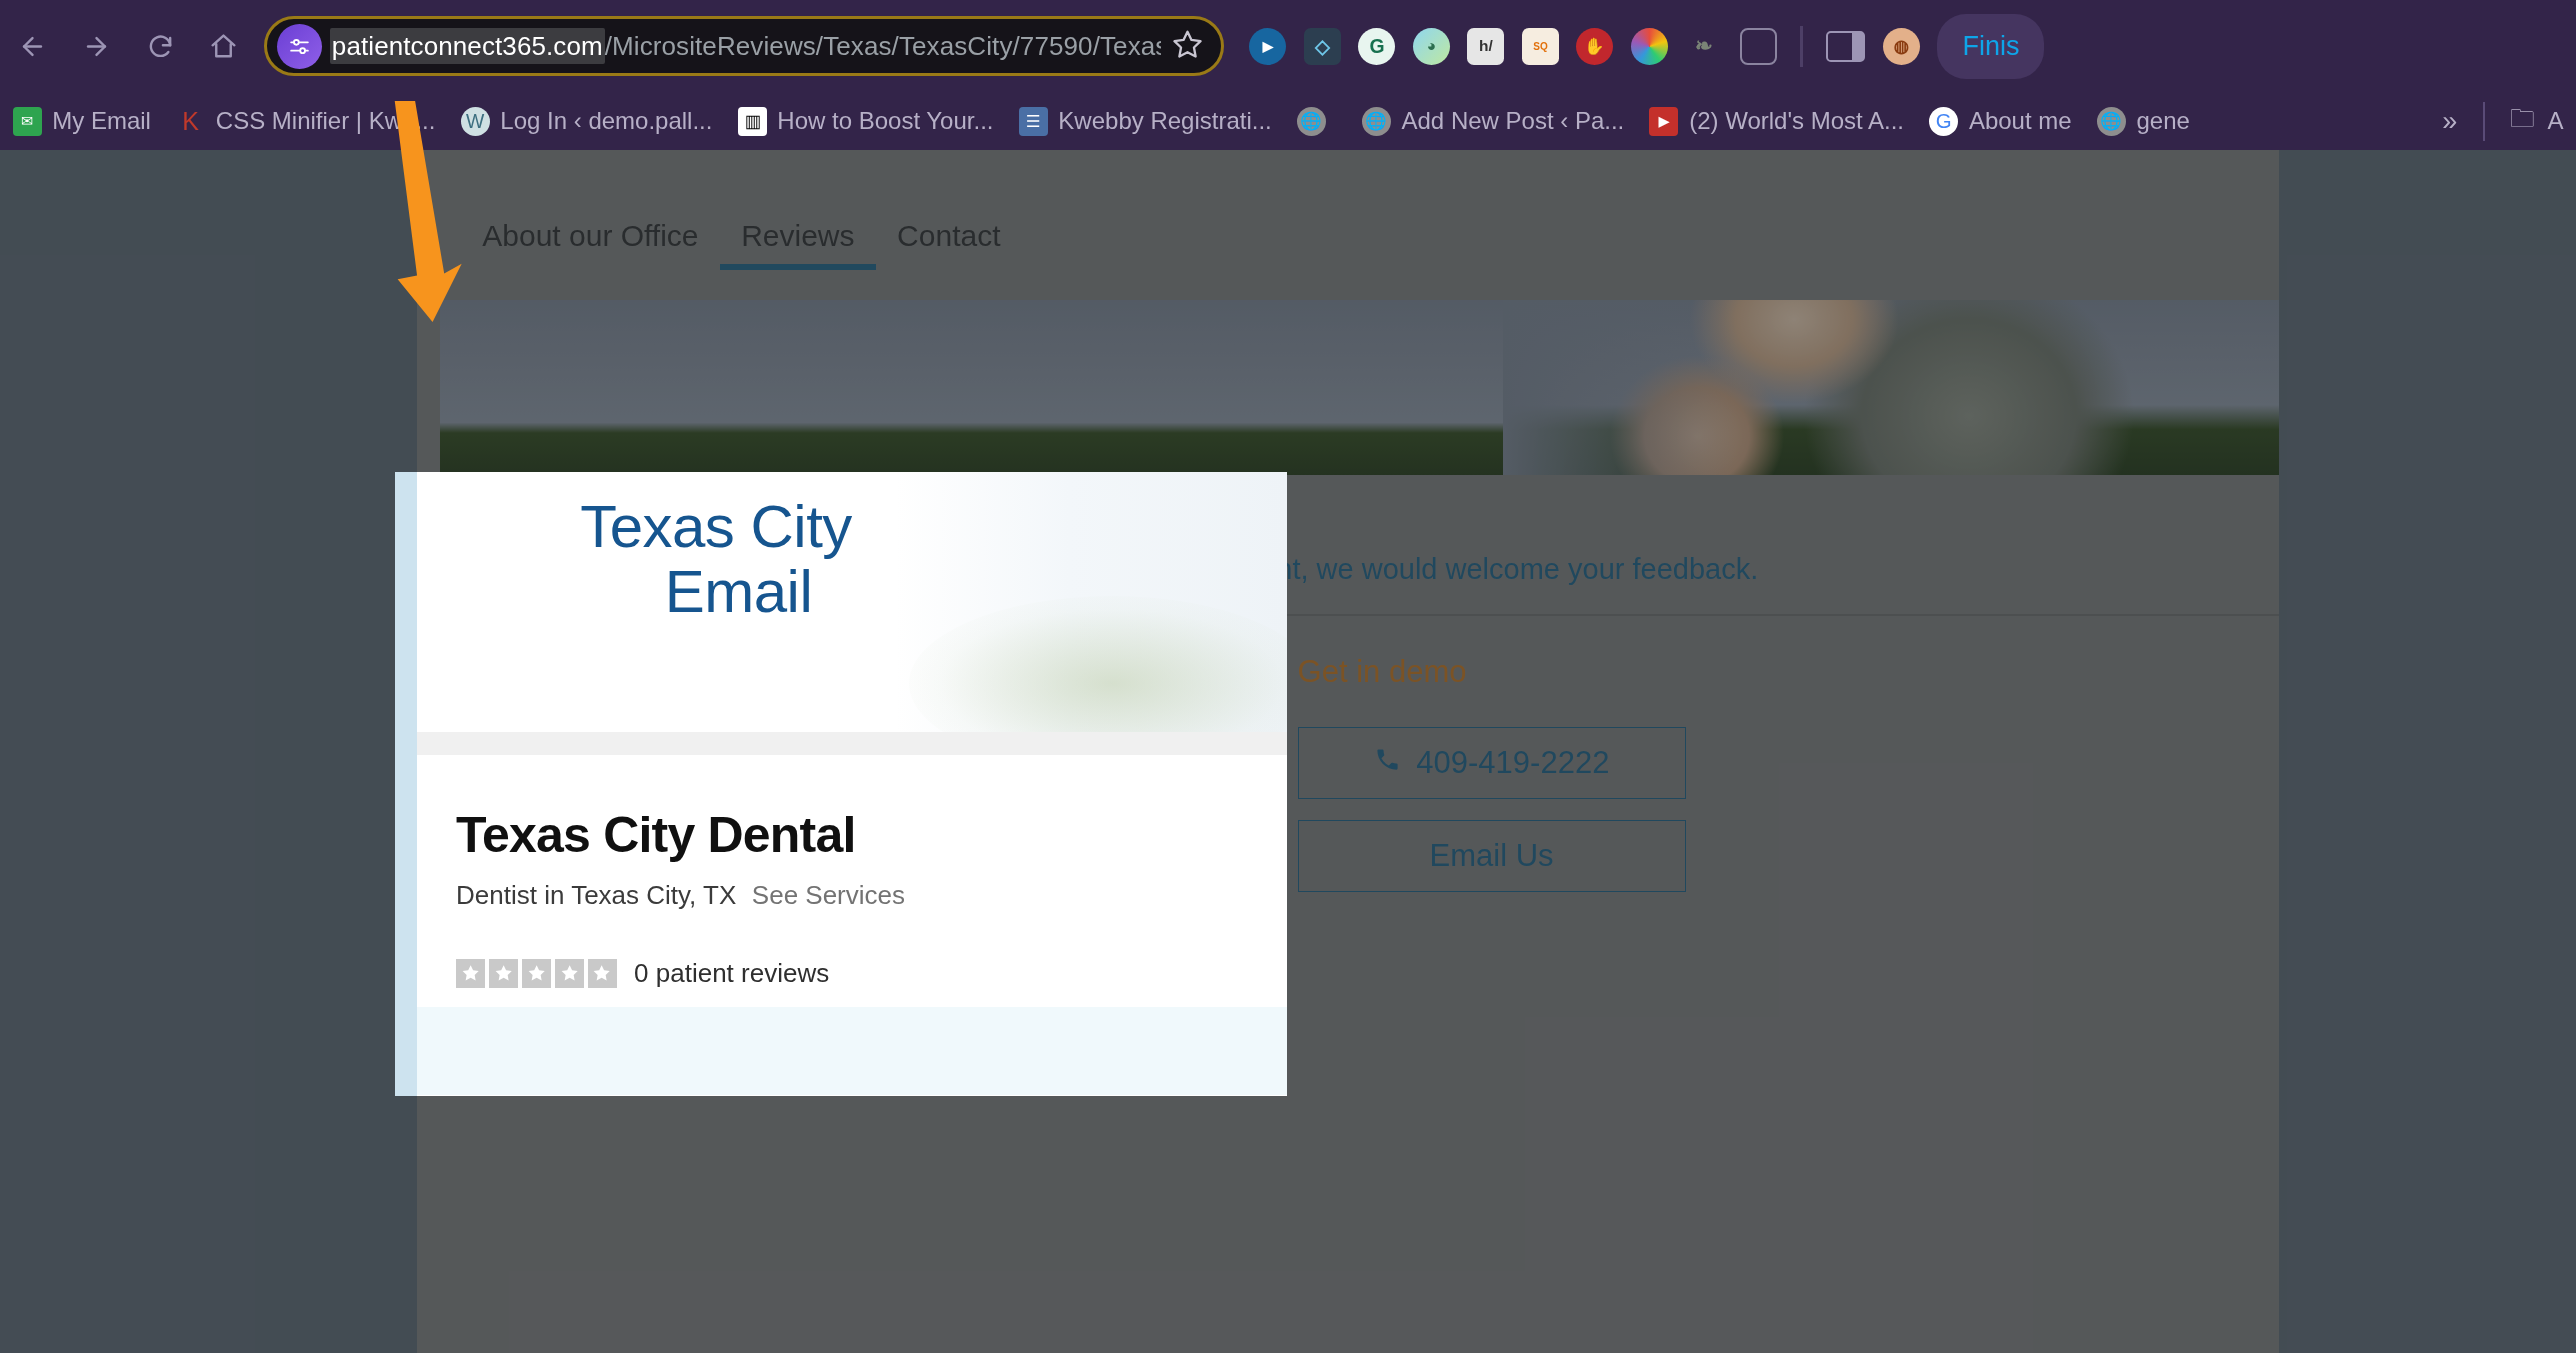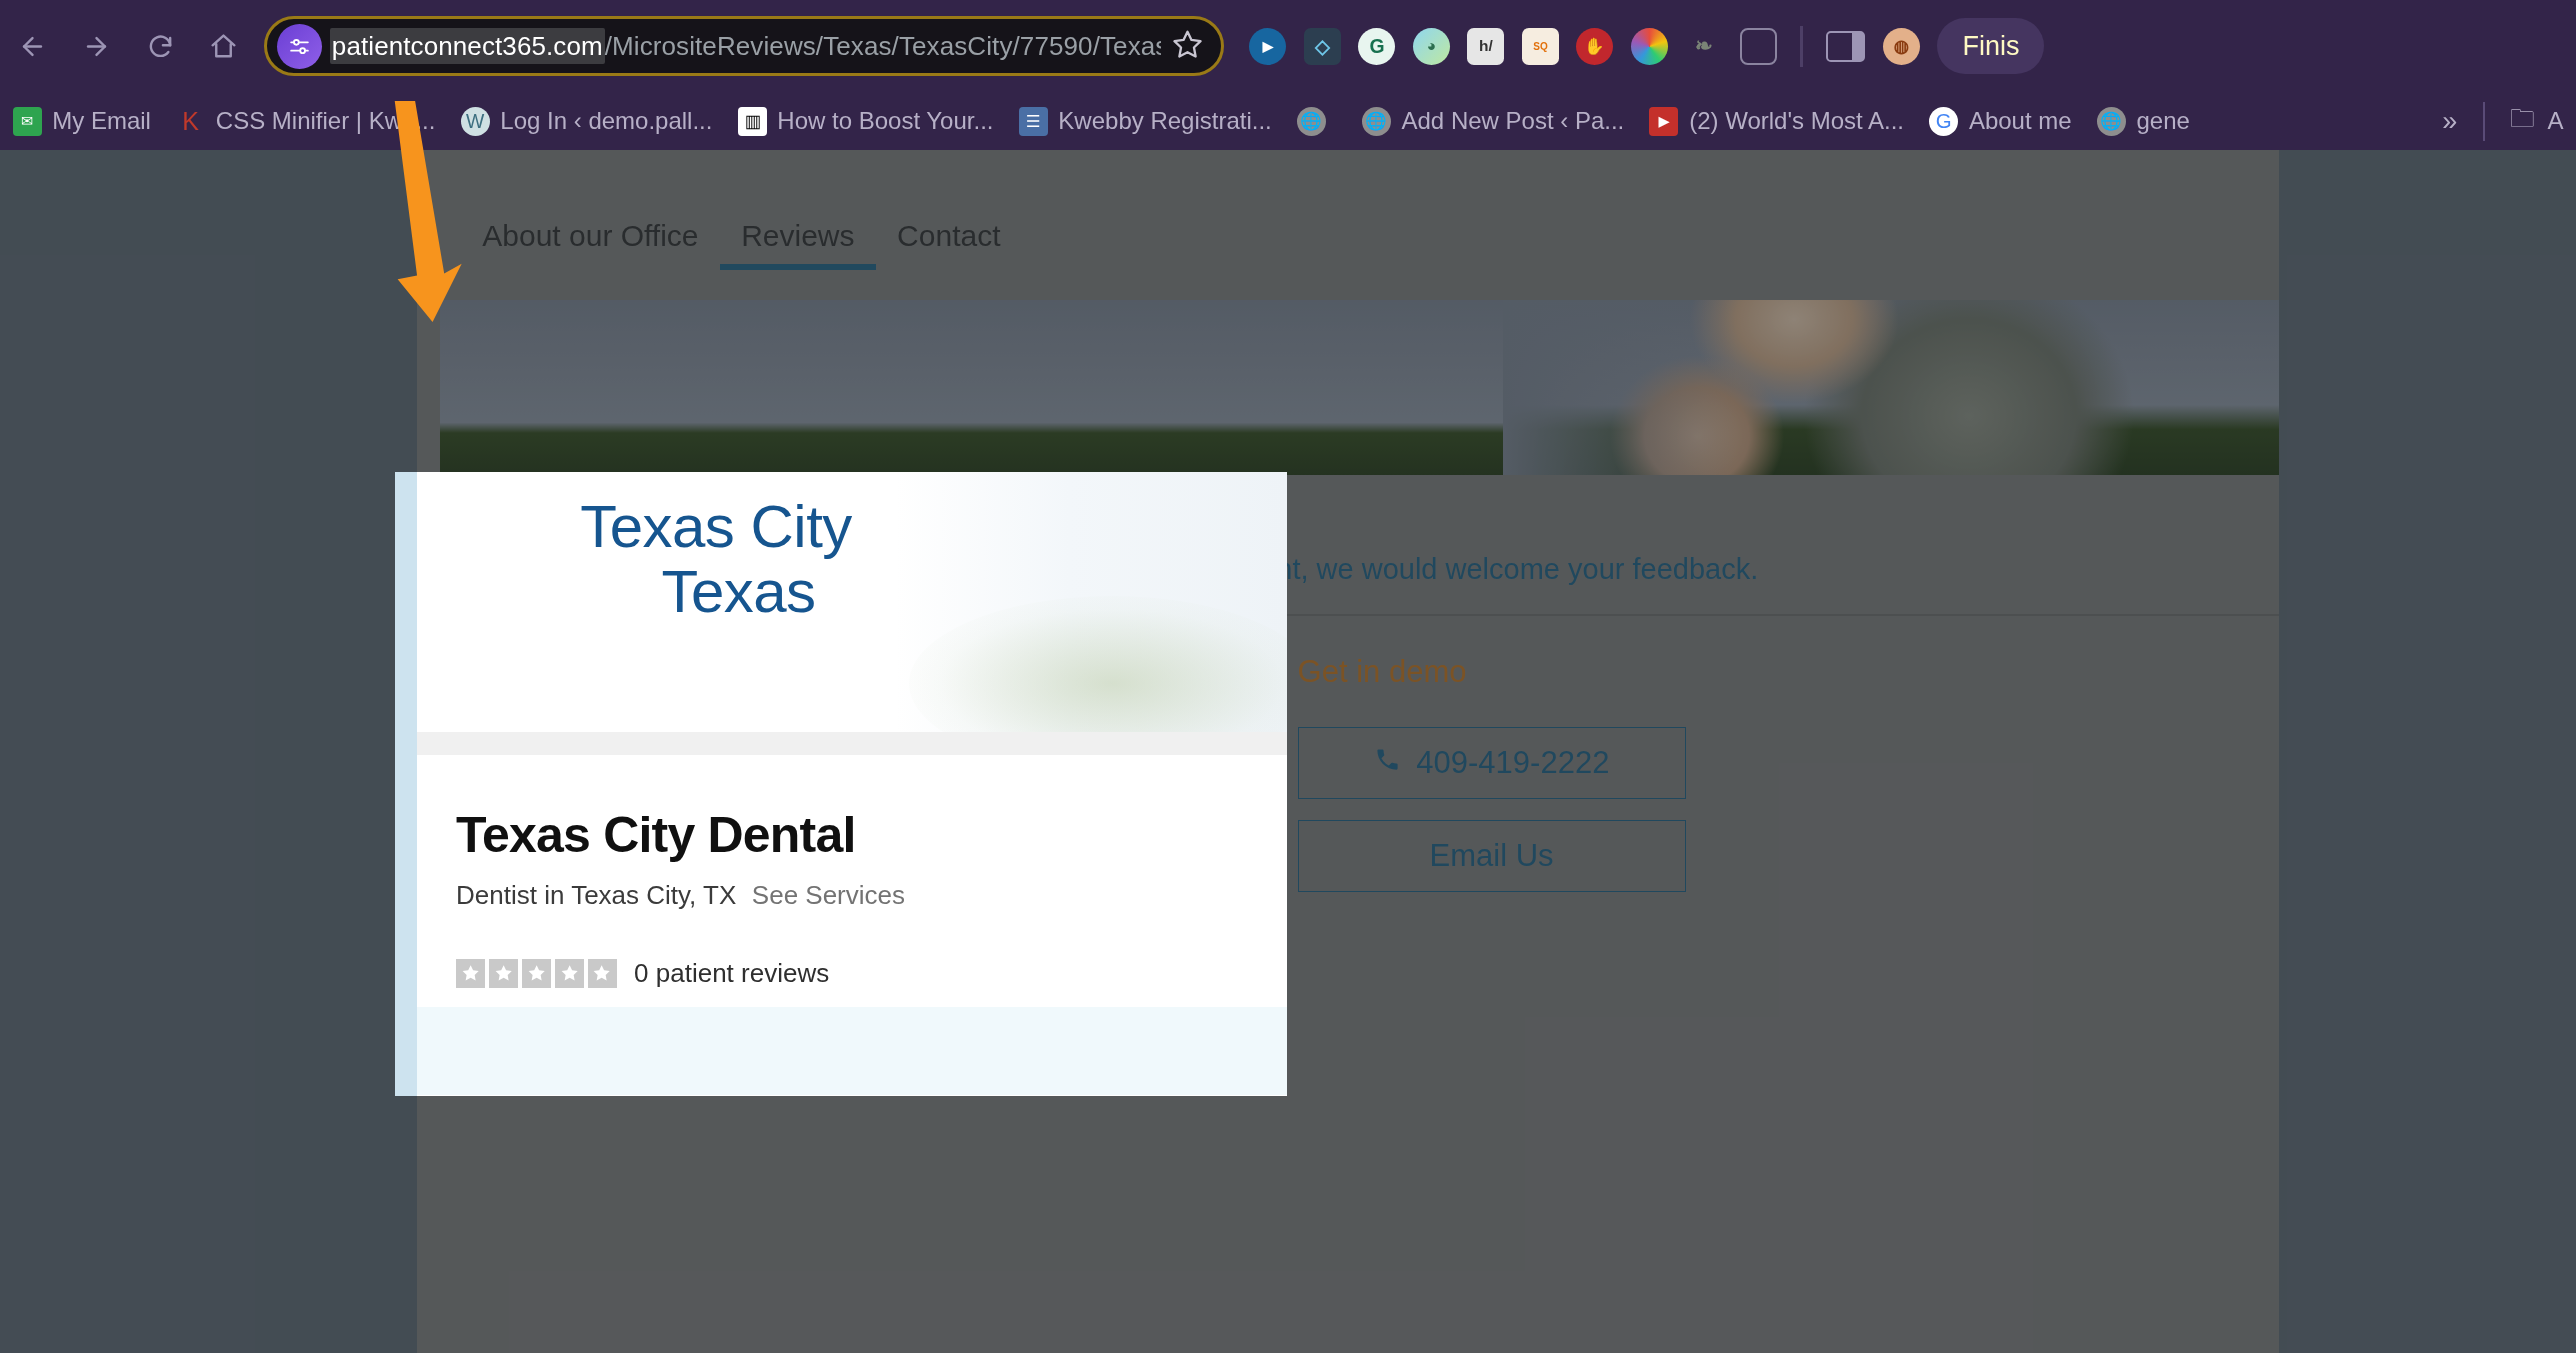--- a/index.html
+++ b/index.html
@@ -73,23 +73,23 @@
     border-radius: 6.8px;
     display: flex; align-items: center; justify-content: center;
     font-size: 16.5px; font-weight: bold; color: #fff;
     overflow: hidden;
     position: relative;
   }
   .ext-divider { width: 2.9px; height: 41px; background: #4d3f66; margin: 0 5.8px; }
   .chrome-panel-ico { width: 39px; height: 31px; border: 2.9px solid #9d95b5; border-radius: 4.8px; position: relative; }
   .chrome-panel-ico::after { content:""; position:absolute; right:0; top:0; bottom:0; width: 11.6px; background:#9d95b5; }
   .finish-pill {
-    background: #453560; color: #fef9c3;
+    background: #453560; color: #0ea5e9;
     border-radius: 29px;
-    height: 56px; padding: 0 25px;
+    height: 65px; padding: 0 25px;
     display: flex; align-items: center;
     font-size: 27px;
     margin-left: 17.5px;
   }
 
   
   .bookmarks {
     position: absolute; top: 92px; left: 0;
     width: 2576px; height: 58px;
     display: flex; align-items: center;
@@ -387,21 +387,21 @@
   </div>
 
   <div class="scrim"></div>
 
   <div class="modal-card">
     <div class="modal-stripe"></div>
 
     <div class="modal-logo-area">
       <div class="logo-text">
         <div>Texas City</div>
-        <div class="logo-l2">Texas</div>
+        <div class="logo-l2">Email</div>
       </div>
     </div>
     <div class="modal-divider"></div>
 
     <div class="modal-body">
       <div class="biz-name">Texas City Dental</div>
       <div class="biz-sub">
         <span>Dentist in Texas City, TX</span>
         <a href="#">See Services</a>
       </div>

